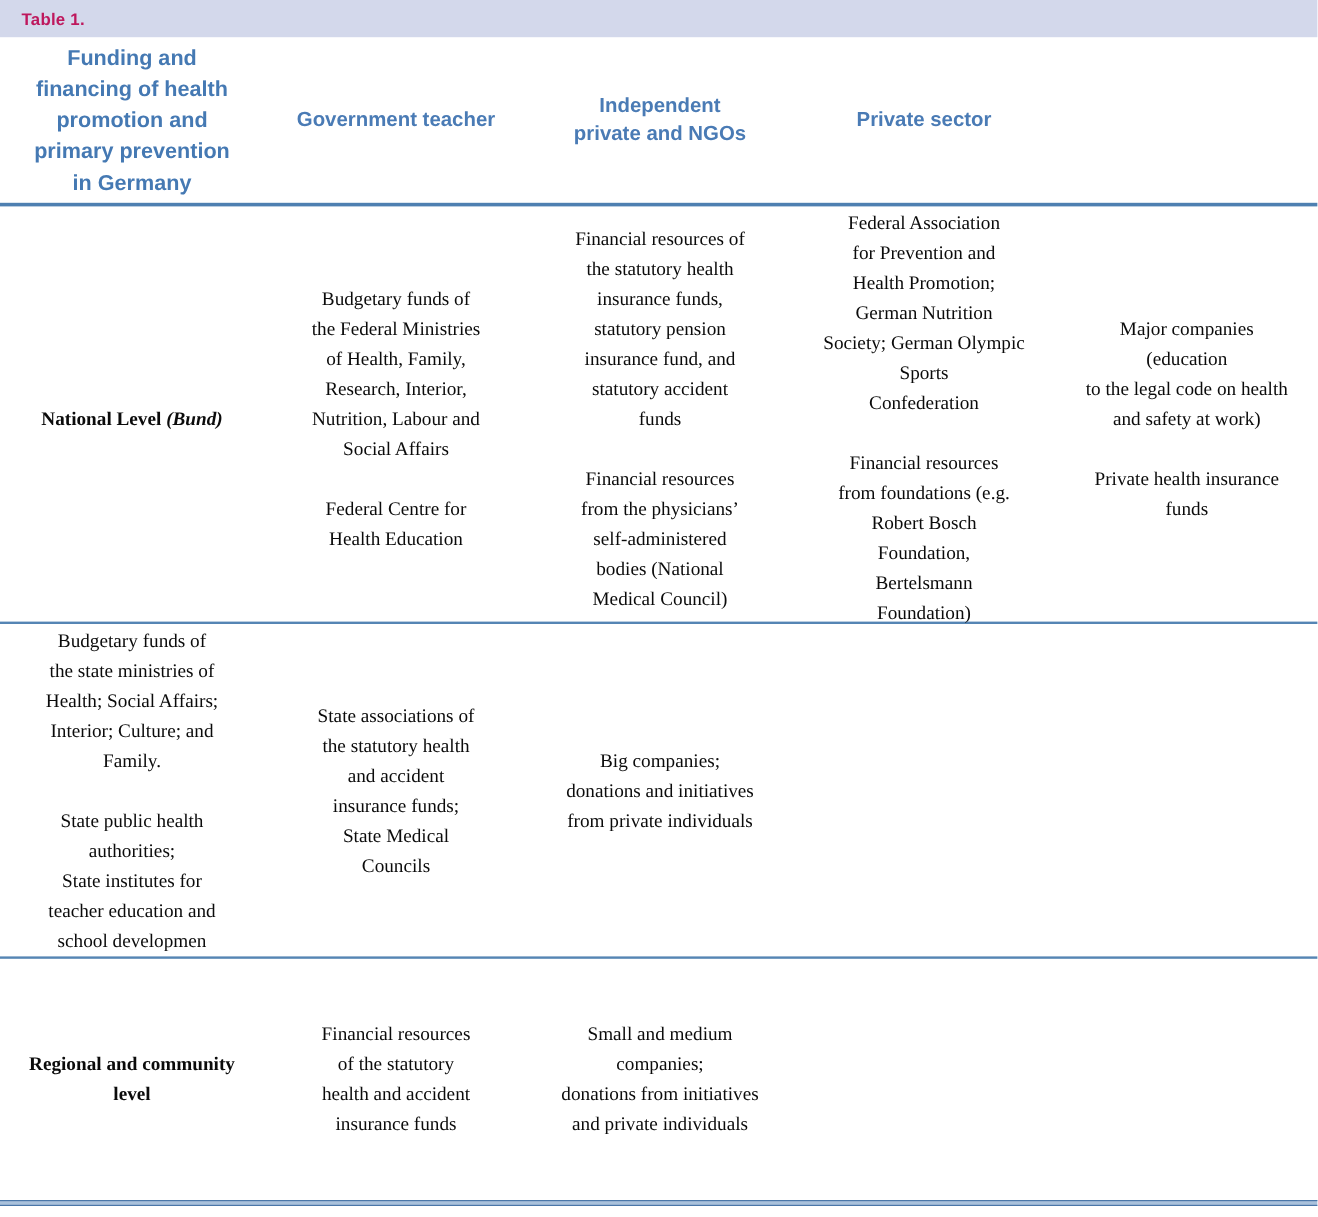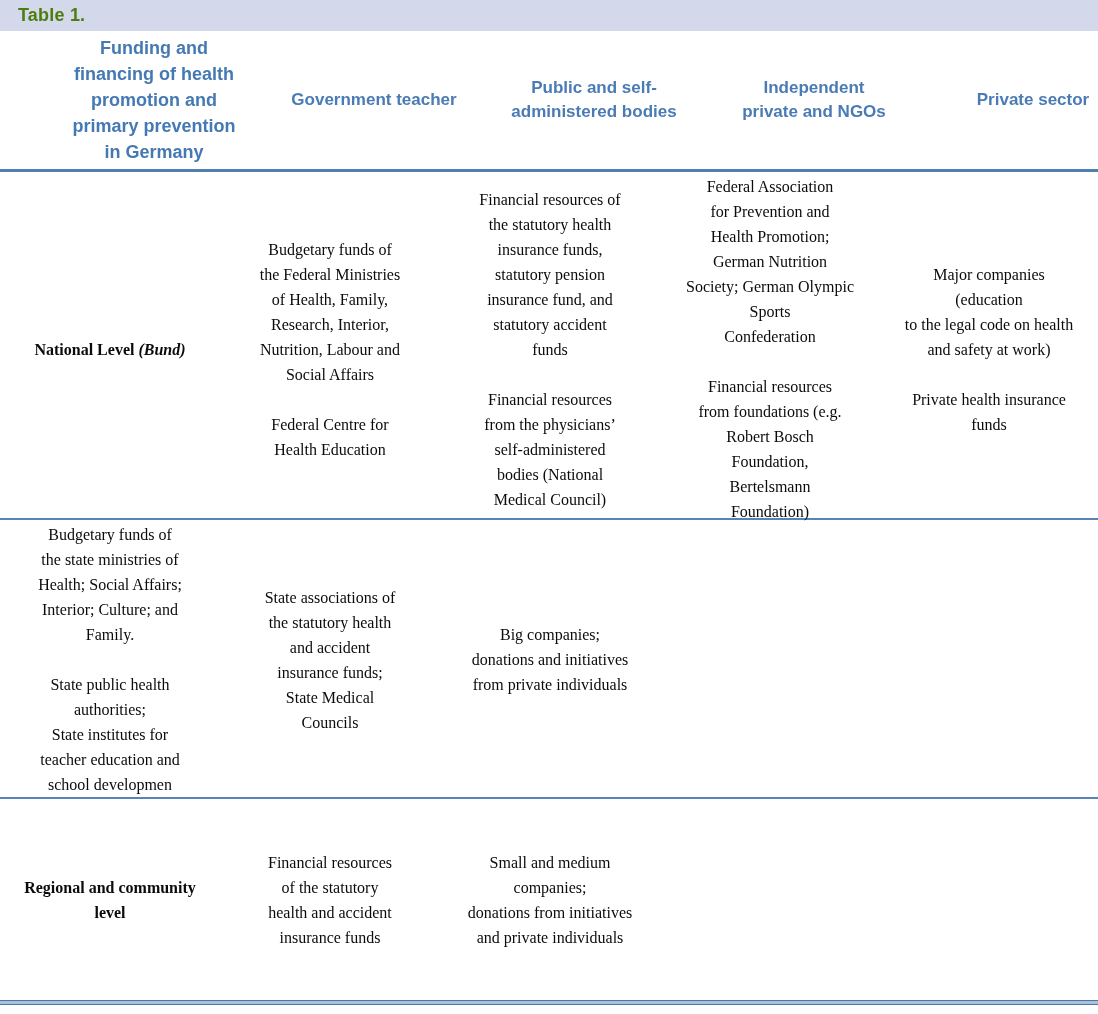--- a/index.html
+++ b/index.html
@@ -8,31 +8,30 @@
 
   
   .title-bar {
     width: 1098px; height: 31px;
     background: #d3d8eb;
     display: flex; align-items: center;
     box-sizing: border-box; padding-left: 18px;
   }
   .title-bar .title-text {
     font-family: "Liberation Sans", sans-serif;
-    font-weight: bold; font-size: 18px; color: #4d7c0f;
+    font-weight: bold; font-size: 14px; color: #be185d;
     letter-spacing: 0.2px;
   }
 
   
   .header-row {
     display: grid;
     grid-template-columns: 220px 220px 220px 220px 218px;
     height: 138px;
     align-items: center;
-    padding-left: 44px;
   }
   .header-cell {
     display: flex; flex-direction: column; justify-content: center; align-items: center;
     text-align: center;
     font-family: "Liberation Sans", sans-serif;
     font-weight: bold; color: #4a7bb5;
     font-size: 17px; line-height: 24px;
     white-space: pre-line;
     padding: 0 6px; box-sizing: border-box;
   }
@@ -80,22 +79,20 @@
     <span class="title-text">Table 1.</span>
   </div>
 
   <div class="header-row">
     <div class="header-cell first">Funding and
 financing of health
 promotion and
 primary prevention
 in Germany</div>
     <div class="header-cell">Government teacher</div>
-    <div class="header-cell">Public and self-
-administered bodies</div>
     <div class="header-cell">Independent
 private and NGOs</div>
     <div class="header-cell">Private sector</div>
   </div>
 
   <div class="tbody">
 
     <div class="body-row r0">
       <div class="body-cell row-label">
         <span><span>National Level </span><span class="paren">(Bund)</span></span>

